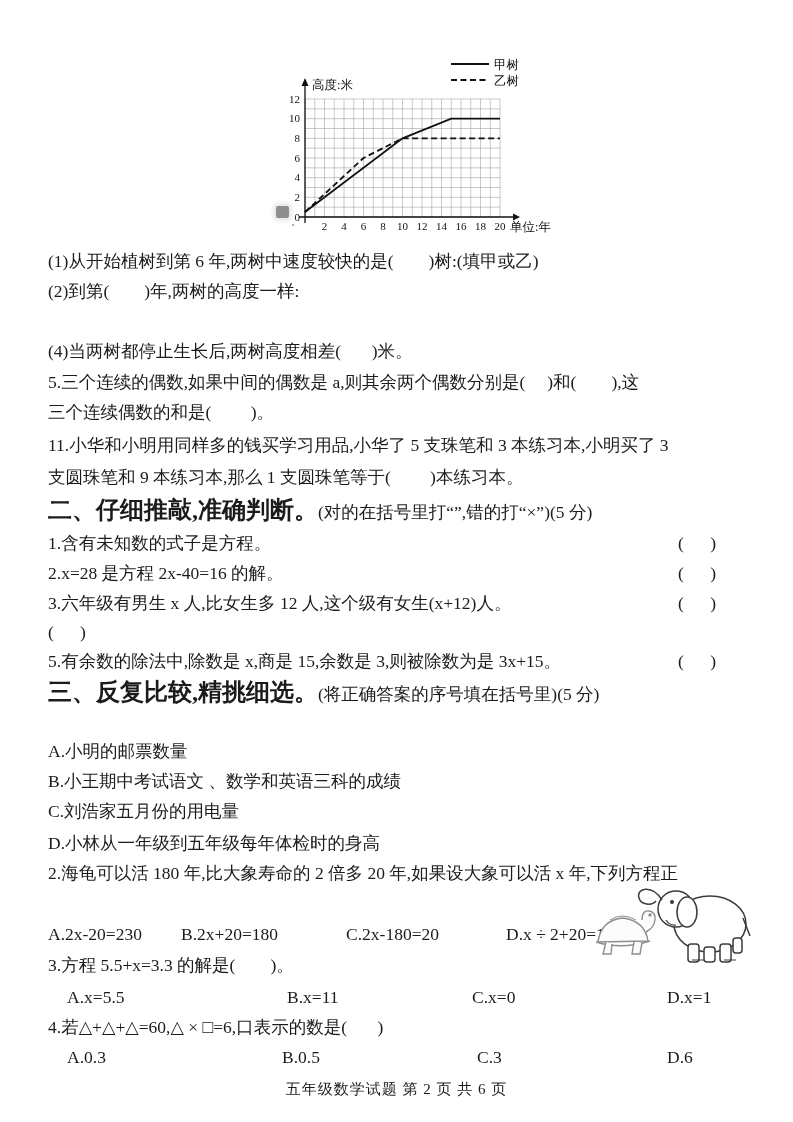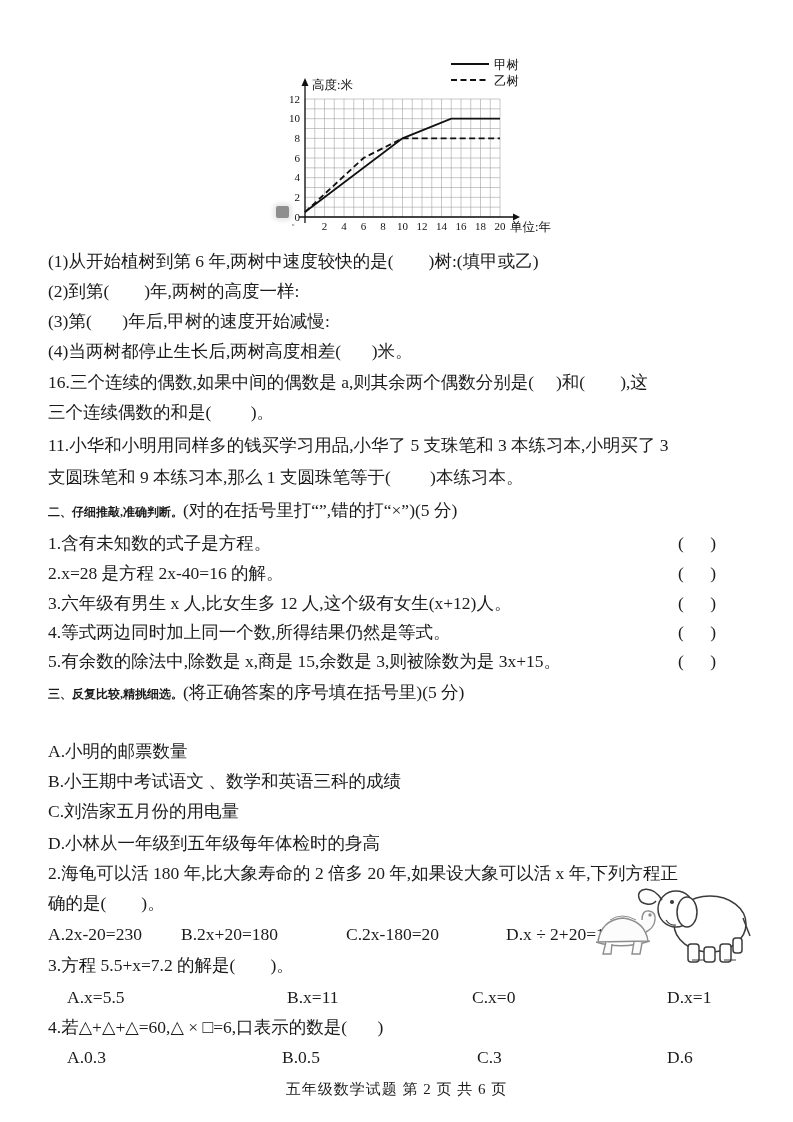--- a/index.html
+++ b/index.html
@@ -13,21 +13,21 @@
     overflow: hidden;
   }
   .line {
     position: absolute;
     left: 48px; width: 706px; height: 30px;
     font-size: 17.5px; line-height: 30px;
     white-space: pre-wrap;
   }
   .judge-row { width: 668px; display: flex; justify-content: space-between; }
   .judge-row .bracket { white-space: pre; }
-  .hdr .bold { font-weight: bold; font-size: 12px; }
+  .hdr .bold { font-weight: bold; font-size: 24px; }
   .opt-row span { position: absolute; top: 0; white-space: pre; }
   
   .chart { position: absolute; left: 283px; top: 52px; width: 300px; height: 192px; }
   .chart svg { width: 100%; height: 100%; }
   .chart .gl { stroke: #9a9a9a; stroke-width: 0.55; fill: none; }
   .chart .ax { stroke: #111; stroke-width: 1.3; fill: none; }
   .chart polygon { fill: #111; }
   .chart .tick { font-size: 11px; fill: #111; }
   .chart .lbl { font-size: 12.5px; fill: #111; }
   .chart .sl { stroke: #111; stroke-width: 1.8; fill: none; }
@@ -116,53 +116,51 @@
       </svg>
   </div>
 
   <div class="artifact">
     <span class="sq"></span>
     <span class="dot">。</span>
   </div>
 
   <div class="line" style="top:246px">(1)从开始植树到第 6 年,两树中速度较快的是(        )树:(填甲或乙)</div>
   <div class="line" style="top:276px">(2)到第(        )年,两树的高度一样:</div>
-  <div class="line" style="top:306px">(3)第(       )年后,甲树的速度开始减慢:</div>
   <div class="line" style="top:336px">(4)当两树都停止生长后,两树高度相差(       )米。</div>
 
-  <div class="line" style="top:367px">16.三个连续的偶数,如果中间的偶数是 a,则其余两个偶数分别是(     )和(        ),这</div>
+  <div class="line" style="top:367px">5.三个连续的偶数,如果中间的偶数是 a,则其余两个偶数分别是(     )和(        ),这</div>
   <div class="line" style="top:397px">三个连续偶数的和是(         )。</div>
   <div class="line" style="top:430px">11.小华和小明用同样多的钱买学习用品,小华了 5 支珠笔和 3 本练习本,小明买了 3</div>
   <div class="line" style="top:462px">支圆珠笔和 9 本练习本,那么 1 支圆珠笔等于(         )本练习本。</div>
 
   <div class="line hdr" style="top:495px"><span class="bold">二、仔细推敲,准确判断。</span><span>(对的在括号里打“”,错的打“×”)(5 分)</span></div>
 
   <div class="line judge-row" style="top:528px"><span>1.含有未知数的式子是方程。</span><span class="bracket">(      )</span></div>
   <div class="line judge-row" style="top:558px"><span>2.x=28 是方程 2x-40=16 的解。</span><span class="bracket">(      )</span></div>
   <div class="line judge-row" style="top:588px"><span>3.六年级有男生 x 人,比女生多 12 人,这个级有女生(x+12)人。</span><span class="bracket">(      )</span></div>
-  <div class="line judge-row" style="top:617px"><span>4.等式两边同时加上同一个数,所得结果仍然是等式。</span><span class="bracket">(      )</span></div>
+  <div class="line judge-row" style="top:617px"><span class="bracket">(      )</span></div>
   <div class="line judge-row" style="top:646px"><span>5.有余数的除法中,除数是 x,商是 15,余数是 3,则被除数为是 3x+15。</span><span class="bracket">(      )</span></div>
 
   <div class="line hdr" style="top:677px"><span class="bold">三、反复比较,精挑细选。</span><span>(将正确答案的序号填在括号里)(5 分)</span></div>
 
   <div class="line" style="top:736px">A.小明的邮票数量</div>
   <div class="line" style="top:796px">C.刘浩家五月份的用电量</div>
   <div class="line" style="top:766px">B.小王期中考试语文 、数学和英语三科的成绩</div>
   <div class="line" style="top:828px">D.小林从一年级到五年级每年体检时的身高</div>
 
   <div class="line" style="top:858px">2.海龟可以活 180 年,比大象寿命的 2 倍多 20 年,如果设大象可以活 x 年,下列方程正</div>
-  <div class="line" style="top:888px">确的是(        )。</div>
   <div class="line opt-row" style="top:919px">
     <span style="left:0px">A.2x-20=230</span>
     <span style="left:133px">B.2x+20=180</span>
     <span style="left:298px">C.2x-180=20</span>
     <span style="left:458px">D.x ÷ 2+20=180</span>
   </div>
 
-  <div class="line" style="top:950px">3.方程 5.5+x=7.2 的解是(        )。</div>
+  <div class="line" style="top:950px">3.方程 5.5+x=3.3 的解是(        )。</div>
   <div class="line opt-row" style="top:982px">
     <span style="left:19px">A.x=5.5</span>
     <span style="left:239px">B.x=11</span>
     <span style="left:424px">C.x=0</span>
     <span style="left:619px">D.x=1</span>
   </div>
 
   <div class="line" style="top:1012px">4.若△+△+△=60,△ × □=6,口表示的数是(       )</div>
   <div class="line opt-row" style="top:1042px">
     <span style="left:19px">A.0.3</span>

